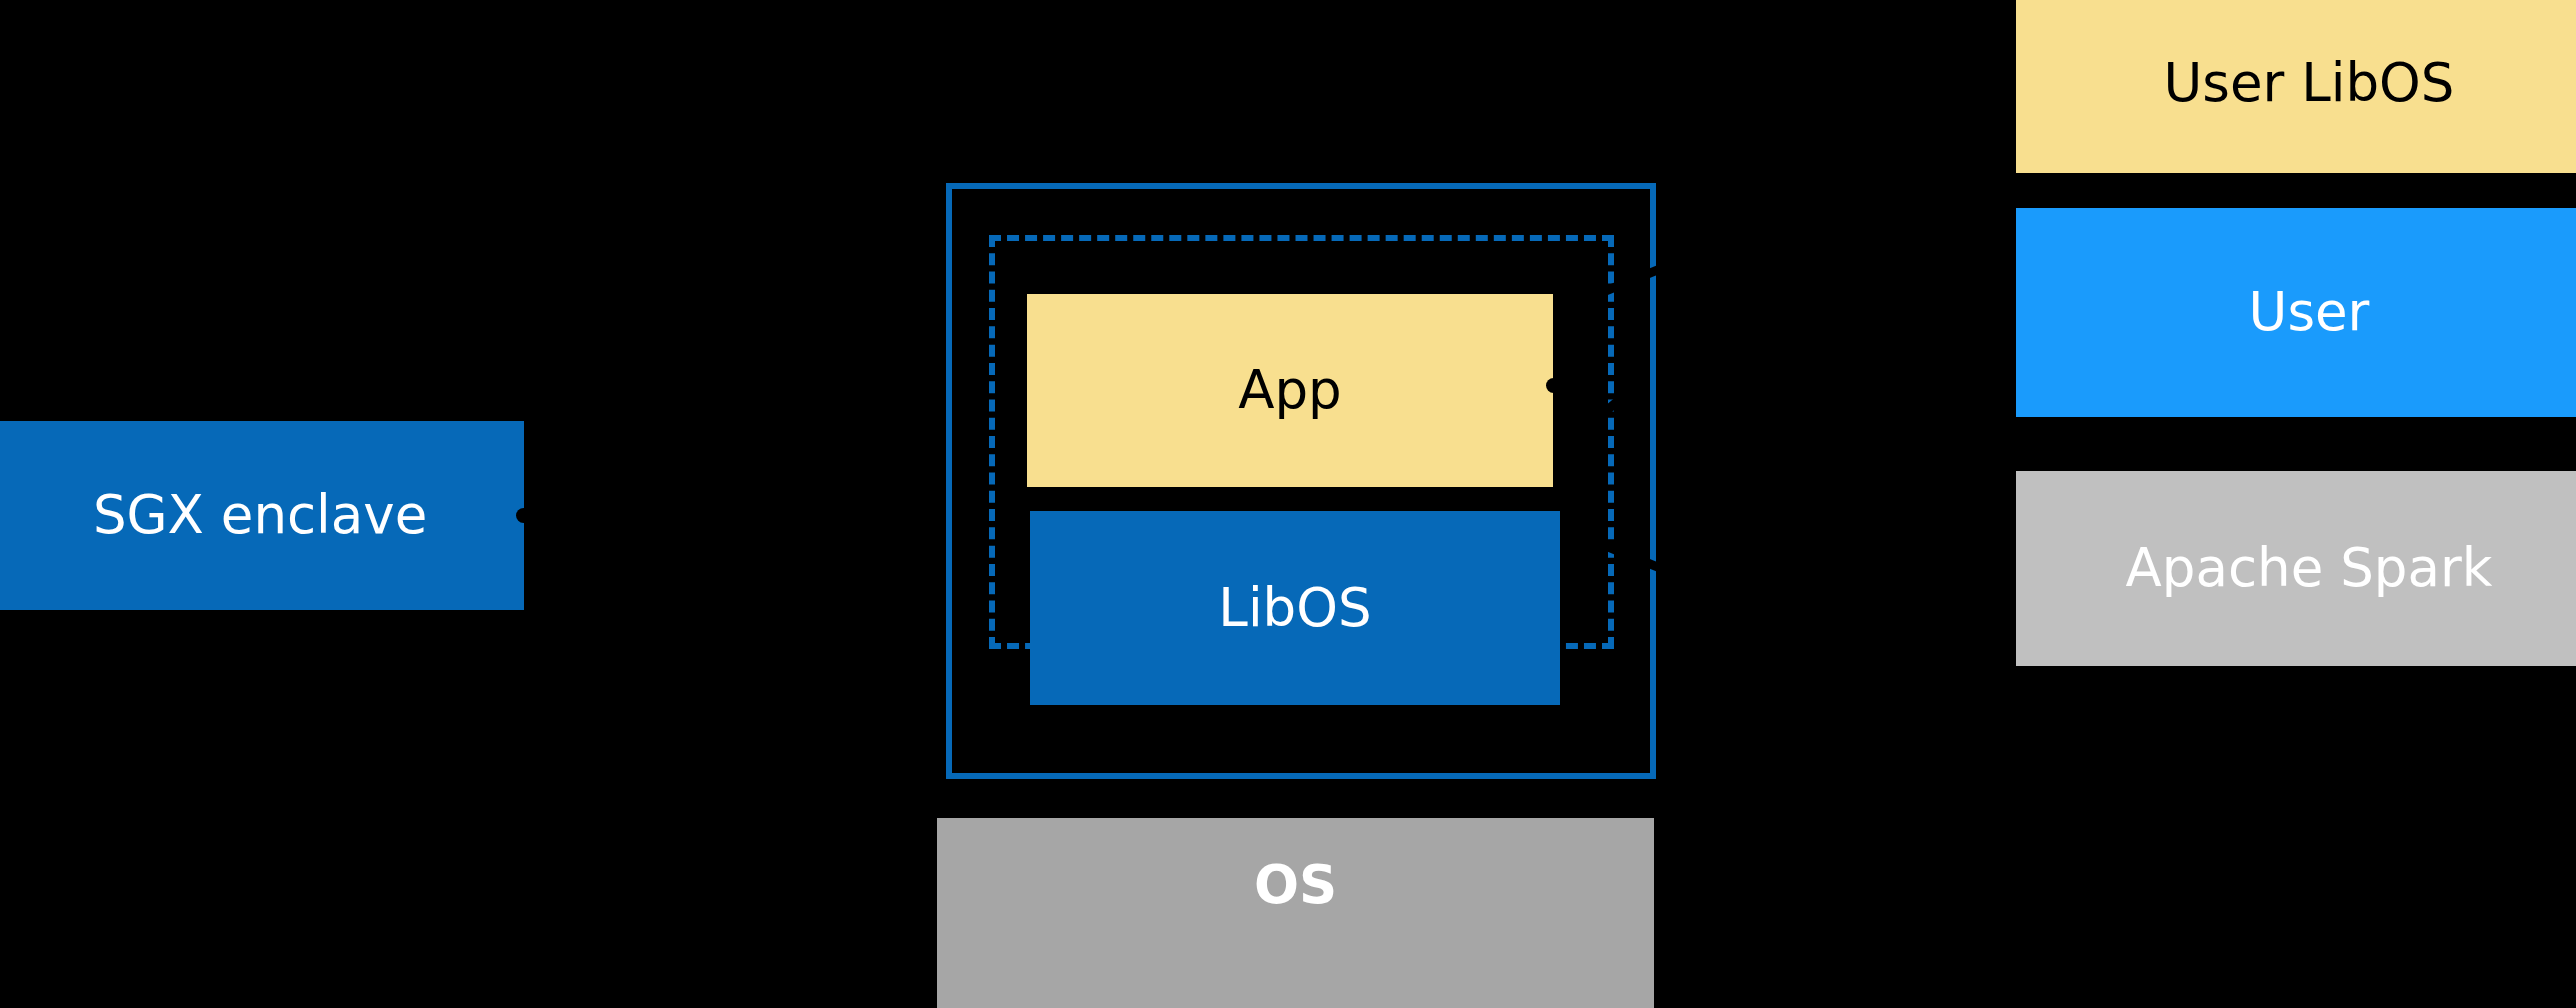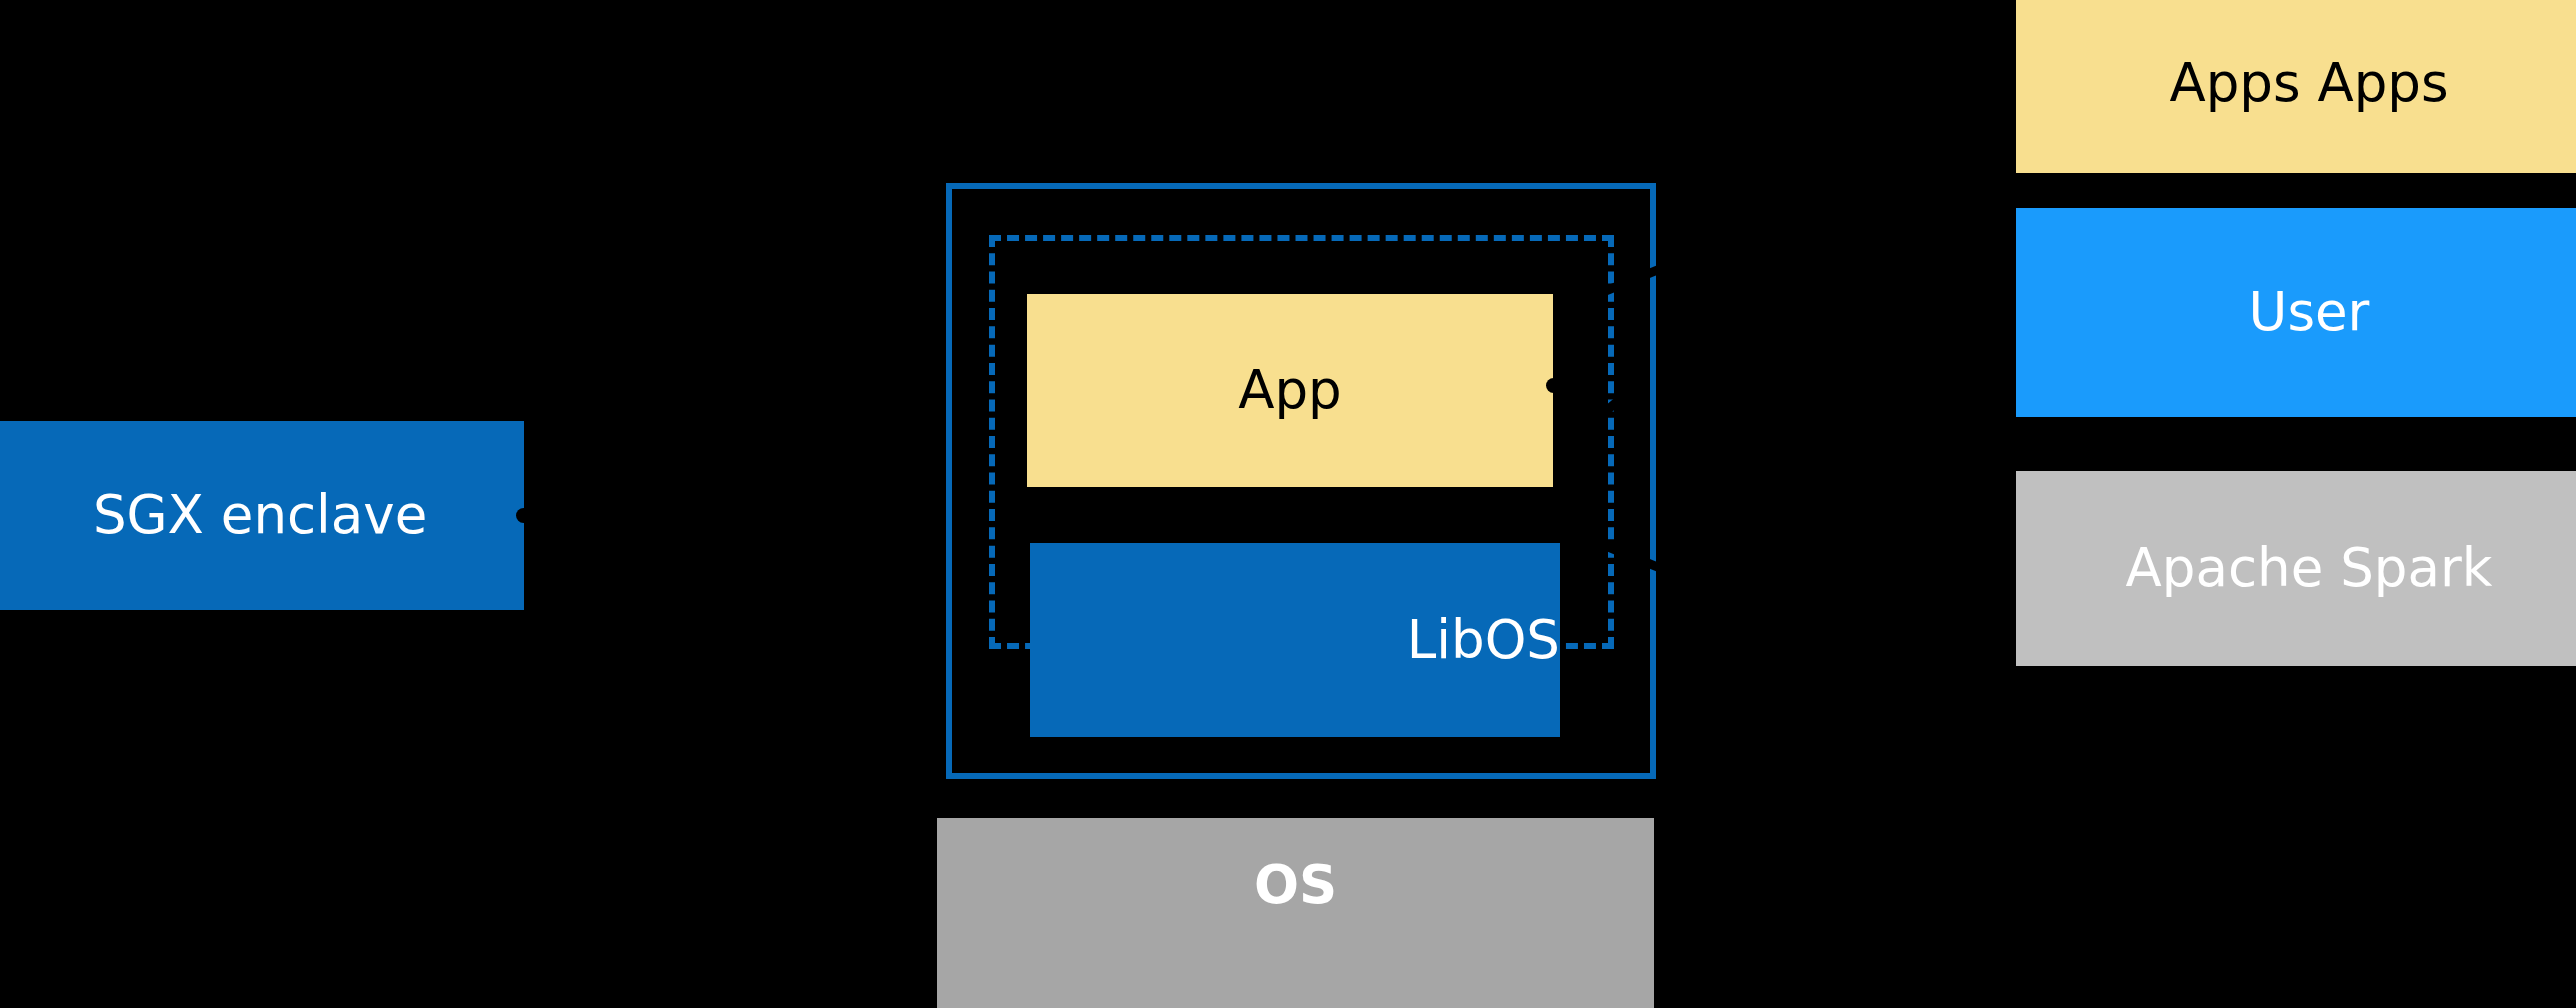--- a/index.html
+++ b/index.html
@@ -76,28 +76,27 @@
     background: #F8DF8F;
     color: #000000;
     font-size: 53px;
     font-weight: 400;
     justify-content: center;
   }
 
   
   #libos-box {
     left: 1030px;
-    top: 543px;
+    top: 511px;
     width: 530px;
     height: 194px;
     background: #0669B8;
     color: #FFFFFF;
     font-size: 53px;
     font-weight: 400;
-    justify-content: flex-end;
   }
 
   
   #os-box {
     left: 937px;
     top: 818px;
     width: 717px;
     height: 205px;
     background: #A6A6A6;
     color: #FFFFFF;
@@ -182,21 +181,21 @@
 
   <div class="node" id="libos-box">
     <span class="node-label">LibOS</span>
   </div>
 
   <div class="node" id="os-box">
     <span class="node-label">OS</span>
   </div>
 
   <div class="node" id="user-apps-box">
-    <span class="node-label">Apps Apps</span>
+    <span class="node-label">User LibOS</span>
   </div>
 
   <div class="node" id="bigdl-box">
     <span class="node-label">User</span>
   </div>
 
   <div class="node" id="apache-spark-box">
     <span class="node-label">Apache Spark</span>
   </div>
 

